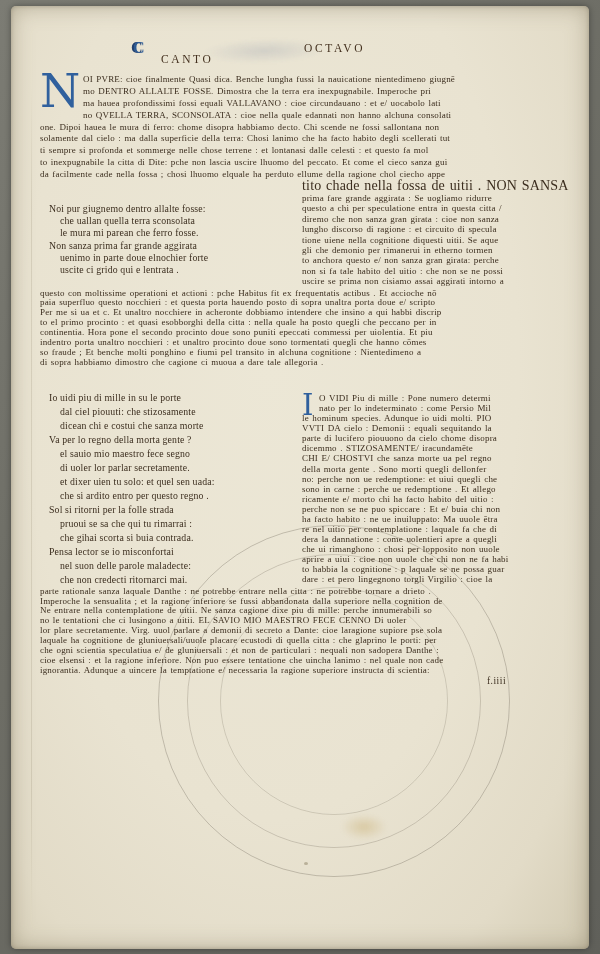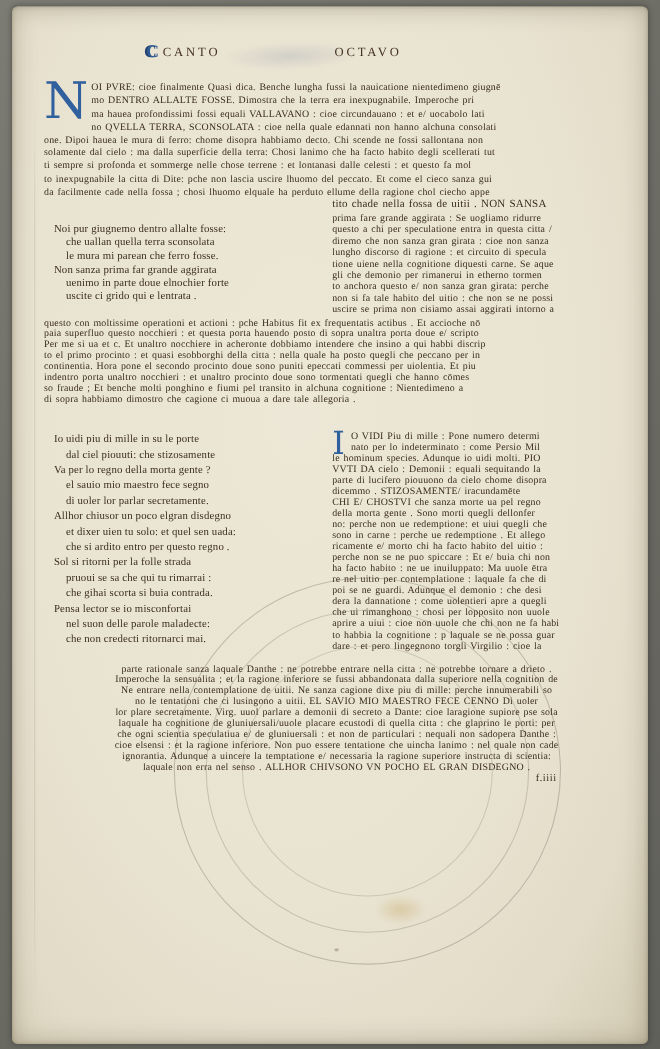--- a/index.html
+++ b/index.html
@@ -18,42 +18,42 @@
          background:radial-gradient(ellipse,rgba(193,163,92,.38),rgba(193,163,92,0) 70%);filter:blur(2px);}
   .speck{position:absolute;left:293px;top:856px;width:4px;height:3px;border-radius:50%;background:rgba(140,128,100,.5);}
   .crease{position:absolute;left:20px;top:80px;width:1px;height:830px;background:linear-gradient(rgba(110,98,76,0),rgba(110,98,76,.16) 15%,rgba(110,98,76,.16) 85%,rgba(110,98,76,0));}
   .ghost-stamp{position:absolute;left:194px;top:33px;width:118px;height:24px;border-radius:50%;
          background:radial-gradient(ellipse,rgba(88,104,142,.17),rgba(88,104,142,0) 75%);filter:blur(1.5px);transform:rotate(-2deg);}
   
   .header{position:absolute;left:0;top:0;width:100%;height:30px;color:#44311f;}
   .pilcrow{position:absolute;left:122px;top:34px;font-size:16px;font-weight:bold;color:#2d5b95;
            text-shadow:-2px 0 0 #23416f;line-height:16px;}
   .ht{position:absolute;top:36px;font-size:11.5px;letter-spacing:2.6px;}
-  .ht.left{left:137px;}
+  .ht.left{left:150px;margin-top:11px;}
   .ht.right{left:293px;}
   
   .text-block{position:absolute;left:29px;top:66px;width:532px;color:#3b2d1e;}
   .bline{font-size:9px;letter-spacing:.18px;word-spacing:1px;white-space:nowrap;line-height:9.9px;height:9.9px;}
   .p1line{line-height:11.9px;height:11.9px;}
   .cline1{line-height:10.4px;height:10.4px;}
   .cline2{line-height:10.05px;height:10.05px;}
   .dropcap{float:left;color:#30609d;font-family:"DejaVu Serif",serif;}
   .dropcap.n{width:38px;height:35px;font-size:46px;line-height:33px;margin:1px 5px 0 0;}
   .dropcap.i{width:13px;height:20px;font-size:29px;line-height:25px;margin:0 4px 0 0;}
-  .rightlead{margin-left:262px;font-size:10px;letter-spacing:.18px;word-spacing:1px;white-space:nowrap;line-height:10px;height:10px;}
+  .rightlead{margin-left:262px;font-size:14px;letter-spacing:.18px;word-spacing:1px;white-space:nowrap;line-height:10px;height:10px;}
   .cols{display:flex;align-items:center;}
   .cols.sec1{margin-top:2px;}
   .cols.sec2{margin-top:23px;}
   .poem{width:262px;flex:0 0 262px;font-size:9.8px;letter-spacing:.15px;}
   .comm{flex:1;min-width:0;}
   .vline{padding-left:9px;white-space:nowrap;line-height:12.3px;height:12.3px;}
   .poem2 .vline{line-height:14px;height:14px;}
   .vline.ind{padding-left:20px;}
   .para{margin-top:2px;}
-  .para.p3{margin-top:12px;text-align:center;}
+  .para.p3{margin-top:0;}
   .signature{margin-left:381px;font-size:9.5px;letter-spacing:.5px;line-height:11px;text-align:center;}
 </style>
 </head>
 <body>
 
 <div class="screen">
   <div class="page">
 
     <div class="ring outer"></div>
     <div class="ring mid"></div>
@@ -95,21 +95,21 @@
             <div class="vline ind">le mura mi parean che ferro fosse.</div>
             <div class="vline">Non sanza prima far grande aggirata</div>
             <div class="vline ind">uenimo in parte doue elnochier forte</div>
             <div class="vline ind">uscite ci grido qui e lentrata .</div>
           </div>
         <div class="comm comm1">
             <div class="bline cline1">prima fare grande aggirata : Se uogliamo ridurre</div>
             <div class="bline cline1">questo a chi per speculatione entra in questa citta /</div>
             <div class="bline cline1">diremo che non sanza gran girata : cioe non sanza</div>
             <div class="bline cline1">lungho discorso di ragione : et circuito di specula</div>
-            <div class="bline cline1">tione uiene nella cognitione diquesti carne. Se aque</div>
+            <div class="bline cline1">tione uiene nella cognitione diquesti uitii. Se aque</div>
             <div class="bline cline1">gli che demonio per rimanerui in etherno tormen</div>
             <div class="bline cline1">to anchora questo e/ non sanza gran girata: perche</div>
             <div class="bline cline1">non si fa tale habito del uitio : che non se ne possi</div>
             <div class="bline cline1">uscire se prima non cisiamo assai aggirati intorno a</div>
           </div>
       </div>
 
       <div class="para">
           <div class="bline">questo con moltissime operationi et actioni : pche Habitus fit ex frequentatis actibus . Et accioche nō</div>
           <div class="bline">paia superfluo questo nocchieri : et questa porta hauendo posto di sopra unaltra porta doue e/ scripto</div>
@@ -118,24 +118,24 @@
           <div class="bline">continentia. Hora pone el secondo procinto doue sono puniti epeccati commessi per uiolentia. Et piu</div>
           <div class="bline">indentro porta unaltro nocchieri : et unaltro procinto doue sono tormentati quegli che hanno cōmes</div>
           <div class="bline">so fraude ; Et benche molti ponghino e fiumi pel transito in alchuna cognitione : Nientedimeno a</div>
           <div class="bline">di sopra habbiamo dimostro che cagione ci muoua a dare tale allegoria .</div>
         </div>
 
       <div class="cols sec2">
         <div class="poem poem2">
             <div class="vline">Io uidi piu di mille in su le porte</div>
             <div class="vline ind">dal ciel piouuti: che stizosamente</div>
+            <div class="vline ind">dicean chi e costui che sanza morte</div>
             <div class="vline">Va per lo regno della morta gente ?</div>
             <div class="vline ind">el sauio mio maestro fece segno</div>
             <div class="vline ind">di uoler lor parlar secretamente.</div>
-            <div class="vline">Allhor chiusor un poco elgran disdegno</div>
             <div class="vline ind">et dixer uien tu solo: et quel sen uada:</div>
             <div class="vline ind">che si ardito entro per questo regno .</div>
             <div class="vline">Sol si ritorni per la folle strada</div>
             <div class="vline ind">pruoui se sa che qui tu rimarrai :</div>
             <div class="vline ind">che gihai scorta si buia contrada.</div>
             <div class="vline">Pensa lector se io misconfortai</div>
             <div class="vline ind">nel suon delle parole maladecte:</div>
             <div class="vline ind">che non credecti ritornarci mai.</div>
           </div>
         <div class="comm comm2">
@@ -148,40 +148,38 @@
               <div class="bline cline2">parte di lucifero piouuono da cielo chome disopra</div>
               <div class="bline cline2">dicemmo . STIZOSAMENTE/ iracundamēte</div>
               <div class="bline cline2">CHI E/ CHOSTVI che sanza morte ua pel regno</div>
               <div class="bline cline2">della morta gente . Sono morti quegli dellonfer</div>
               <div class="bline cline2">no: perche non ue redemptione: et uiui quegli che</div>
               <div class="bline cline2">sono in carne : perche ue redemptione . Et allego</div>
               <div class="bline cline2">ricamente e/ morto chi ha facto habito del uitio :</div>
               <div class="bline cline2">perche non se ne puo spiccare : Et e/ buia chi non</div>
               <div class="bline cline2">ha facto habito : ne ue inuiluppato: Ma uuole ētra</div>
               <div class="bline cline2">re nel uitio per contemplatione : laquale fa che di</div>
-              <div class="bline cline2">poi se ne guardi. Adunque el demonio : che desi</div>
               <div class="bline cline2">dera la dannatione : come uolentieri apre a quegli</div>
               <div class="bline cline2">che ui rimanghono : chosi per lopposito non uuole</div>
               <div class="bline cline2">aprire a uiui : cioe non uuole che chi non ne fa habi</div>
               <div class="bline cline2">to habbia la cognitione : p laquale se ne possa guar</div>
               <div class="bline cline2">dare : et pero lingegnono torgli Virgilio : cioe la</div>
             </div>
         </div>
       </div>
 
       <div class="para p3">
           <div class="bline">parte rationale sanza laquale Danthe : ne potrebbe entrare nella citta : ne potrebbe tornare a drieto .</div>
           <div class="bline">Imperoche la sensualita ; et la ragione inferiore se fussi abbandonata dalla superiore nella cognition de</div>
           <div class="bline">Ne entrare nella contemplatione de uitii. Ne sanza cagione dixe piu di mille: perche innumerabili so</div>
           <div class="bline">no le tentationi che ci lusingono a uitii.   EL SAVIO MIO MAESTRO FECE CENNO Di uoler</div>
           <div class="bline">lor plare secretamente. Virg. uuol parlare a demonii di secreto a Dante: cioe laragione supiore pse sola</div>
           <div class="bline">laquale ha cognitione de gluniuersali/uuole placare ecustodi di quella citta : che glaprino le porti: per</div>
           <div class="bline">che ogni scientia speculatiua e/ de gluniuersali : et non de particulari : nequali non sadopera Danthe :</div>
           <div class="bline">cioe elsensi : et la ragione inferiore. Non puo essere tentatione che uincha lanimo : nel quale non cade</div>
           <div class="bline">ignorantia. Adunque a uincere la temptatione e/ necessaria la ragione superiore instructa di scientia:</div>
-          <div class="bline">laquale non erra nel senso .  ALLHOR  CHIVSONO VN POCHO  EL  GRAN  DISDEGNO .</div>
         </div>
 
       <div class="signature">f.iiii</div>
 
     </div>
   </div>
 </div>
 
 </body></html>

